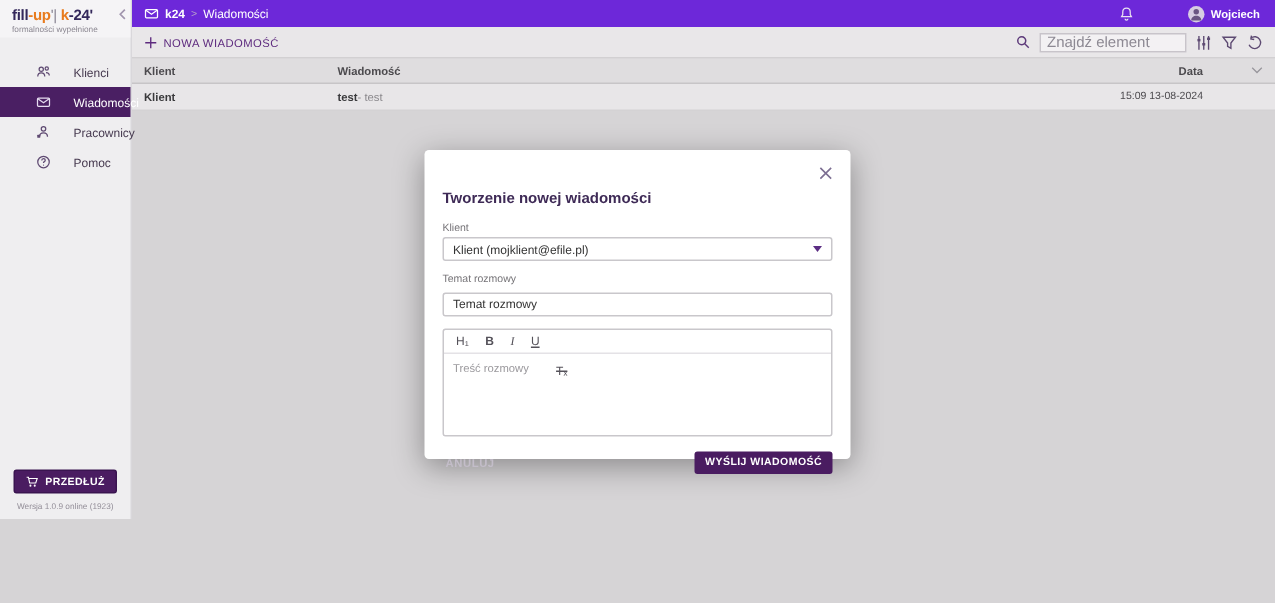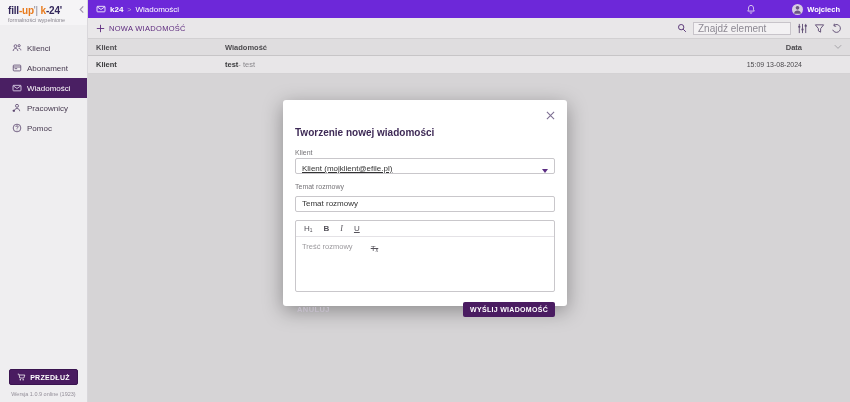--- a/index.html
+++ b/index.html
@@ -1,29 +1,29 @@
 <!DOCTYPE html>
 <html><head>
 <meta charset="utf-8">
 <style>
   * { margin:0; padding:0; box-sizing:border-box; }
   html,body { width:850px; height:402px; overflow:hidden; }
   body { font-family:"Liberation Sans", sans-serif; position:relative; background:#d6d4d6; }
 
   
-  .sidebar { position:absolute; left:0; top:0; width:88px; height:402px; background:#efeef0; border-right:1px solid #d9d7db; z-index:2; }
+  .sidebar { position:absolute; left:0; top:0; width:88px; height:346px; background:#efeef0; border-right:1px solid #d9d7db; z-index:2; }
   .logo-block { padding:5px 6px 2px 8px; position:relative; background:#f5f4f6; }
   .logo-line { font-size:10px; font-weight:bold; white-space:nowrap; letter-spacing:-0.2px; }
   .lg-dark { color:#34285b; }
   .lg-orange { color:#e87b1e; }
   .lg-sep { color:#8a8694; font-weight:normal; }
   .logo-tagline { font-size:5.5px; color:#8b8791; margin-top:1px; white-space:nowrap; }
   .collapse-chevron { position:absolute; right:2px; top:5px; color:#a195ae; }
   .nav { position:absolute; top:38px; left:0; right:0; }
-  .nav-item { height:20px; display:flex; align-items:center; gap:5px; padding-left:12px; font-size:8px; color:#46394f; cursor:default; }
+  .nav-item { height:20px; display:flex; align-items:center; gap:15px; padding-left:24px; font-size:8px; color:#46394f; cursor:default; }
   .nav-item .nicon { color:#5f4a72; display:flex; }
   .nav-item.active { background:#4a1f63; color:#ffffff; }
   .nav-item.active .nicon { color:#e6dcf0; }
   .extend-btn { position:absolute; left:9px; right:9px; bottom:17px; height:16px; background:#4a1c61; border:1px solid #3a1450; border-radius:2px; color:#fff; font-size:7px; font-weight:bold; display:flex; align-items:center; justify-content:center; gap:4px; letter-spacing:0.3px; }
   .version { position:absolute; bottom:5px; left:0; right:0; text-align:center; font-size:5.5px; color:#938e98; }
 
   
   .topbar { position:absolute; left:88px; top:0; right:0; height:18px; background:#6d28d9; display:flex; align-items:center; padding:0 10px 0 8px; color:#fff; z-index:2; }
   .crumb { display:flex; align-items:center; gap:4px; font-size:8px; }
   .crumb-app { font-weight:bold; }
@@ -54,21 +54,21 @@
   .msg-title { font-weight:bold; }
   .msg-preview { color:#8a888c; }
   .row-date { font-size:7px; color:#4c4a4e; }
 
   
   .modal { position:absolute; left:283px; top:100px; width:284px; height:206px; background:#ffffff; border-radius:3px; box-shadow:0 5px 20px rgba(0,0,0,0.35); padding:10px 12px; z-index:10; }
   .modal-header { display:flex; justify-content:space-between; align-items:flex-start; }
   .modal-title { font-size:10px; font-weight:bold; color:#3e2a56; margin-top:17px; }
   .modal-close { color:#7d6f93; display:flex; cursor:pointer; margin-top:1px; }
   .field-label { font-size:7px; color:#757377; margin-top:9px; margin-bottom:2px; }
-  .select-box { height:16px; border:1px solid #c9c7cb; border-radius:2px; display:flex; align-items:flex-end; justify-content:space-between; padding:0 6px; font-size:8px; color:#333; cursor:pointer;text-decoration:underline; }
+  .select-box { height:16px; border:1px solid #c9c7cb; border-radius:2px; display:flex; align-items:center; justify-content:space-between; padding:0 6px; font-size:8px; color:#333; cursor:pointer; }
   .caret-down { width:0; height:0; border-left:3.5px solid transparent; border-right:3.5px solid transparent; border-top:4.5px solid #5b2d83; }
   .text-input { width:100%; height:16px; border:1px solid #c9c7cb; border-radius:2px; font-size:8px; padding:0 6px; color:#333; outline:none; font-family:"Liberation Sans", sans-serif; }
   .editor { margin-top:8px; border:1px solid #c9c7cb; border-radius:2px; height:72px; overflow:hidden; }
   .editor-toolbar { height:16px; border-bottom:1px solid #e4e2e6; display:flex; align-items:center; padding:0 8px; gap:11px; font-size:8px; color:#55525a; }
   .ed-btn { cursor:pointer; }
   .ed-bold { font-weight:bold; }
   .ed-italic { font-style:italic; font-family:"Liberation Serif", serif; }
   .ed-under { text-decoration:underline; }
   .ed-clear { text-decoration:line-through;margin-top:40px; }
   .editor-body { padding:5px 6px; font-size:7.5px; color:#9b999d; height:56px; cursor:text; }
@@ -99,29 +99,20 @@
       <span class="nicon">
         <svg width="10" height="10" viewBox="0 0 12 12">
             <circle cx="4.2" cy="3.8" r="1.7" stroke="currentColor" fill="none"></circle>
             <path d="M1.4 9.6c0-1.9 1.2-3 2.8-3s2.8 1.1 2.8 3" stroke="currentColor" fill="none"></path>
             <circle cx="8.6" cy="3.2" r="1.3" stroke="currentColor" fill="none"></circle>
             <path d="M8 6.4c1.6 0 2.6.9 2.6 2.4" stroke="currentColor" fill="none"></path>
           </svg>
       </span>
       <span>Klienci</span>
     </div>
-    <div class="nav-item">
-      <span class="nicon">
-        <svg width="10" height="10" viewBox="0 0 12 12">
-            <rect x="1.5" y="2.5" width="9" height="7" rx="1" stroke="currentColor" fill="none"></rect>
-            <path d="M1.5 4.8h9M3.2 6.8h3" stroke="currentColor" fill="none"></path>
-          </svg>
-      </span>
-      <span>Abonament</span>
-    </div>
     <div class="nav-item active">
       <span class="nicon">
         <svg width="10" height="10" viewBox="0 0 12 12">
             <rect x="1.2" y="2.8" width="9.6" height="6.6" rx="0.8" stroke="currentColor" fill="none"></rect>
             <path d="M1.5 3.4 6 6.6l4.5-3.2" stroke="currentColor" fill="none"></path>
           </svg>
       </span>
       <span>Wiadomości</span>
     </div>
     <div class="nav-item">

